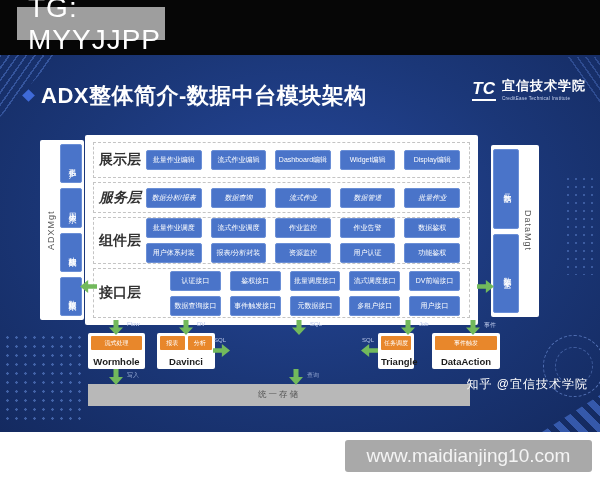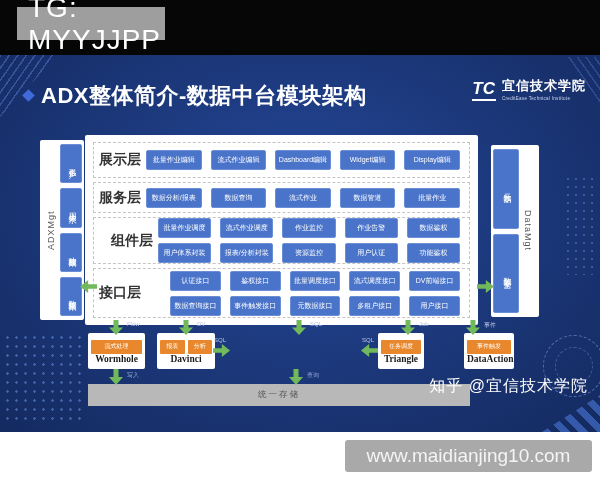--- a/index.html
+++ b/index.html
@@ -54,43 +54,43 @@
 
   
   .main-panel{position:absolute;left:85px;top:80px;width:393px;height:190px;background:#fff;border-radius:2px;z-index:2;}
   .layer{position:absolute;left:8px;right:8px;border:1px dashed #c4c4c4;display:flex;align-items:center;box-sizing:border-box;}
   .layer-label{width:52px;text-align:center;font-size:14px;font-weight:bold;color:#333;flex:none;}
   .lines{flex:1;display:flex;flex-direction:column;gap:5px;padding-right:9px;}
   .line{display:flex;gap:9px;}
   .blk{flex:1;background:#4a74c9;border:1px solid #6b8fd6;color:#fff;font-size:7px;height:18px;
        display:flex;align-items:center;justify-content:center;border-radius:2px;white-space:nowrap;overflow:hidden;}
   .layer-display{top:7px;height:36px;}
-  .layer-service{top:47px;height:31px;}
-  .layer-component{top:82px;height:47px;padding-left:12px;}
+  .layer-service{top:47px;height:31px;font-style:italic;}
+  .layer-component{top:82px;height:47px;}
   .layer-interface{top:133px;height:50px;gap:24px;}
 
   
   .arrow{position:absolute;background:#72b95c;z-index:3;}
   .a-down{width:14px;height:15px;clip-path:polygon(32% 0,68% 0,68% 50%,100% 50%,50% 100%,0 50%,32% 50%);}
   .a-left{width:17px;height:13px;clip-path:polygon(100% 32%,48% 32%,48% 0,0 50%,48% 100%,48% 68%,100% 68%);}
   .a-right{width:17px;height:13px;clip-path:polygon(0 32%,52% 32%,52% 0,100% 50%,52% 100%,52% 68%,0 68%);}
   .alabel{position:absolute;font-size:6px;color:#b9c6e8;z-index:3;white-space:nowrap;}
 
   
   .product{position:absolute;top:278px;height:36px;background:#fff;border-radius:2px;z-index:2;
-           display:flex;flex-direction:column;justify-content:center;padding:3px 3px 2px;box-sizing:border-box;font-family:Liberation Serif, serif;}
+           display:flex;flex-direction:column;justify-content:space-between;padding:3px 3px 2px;box-sizing:border-box;}
   .tags{display:flex;gap:3px;width:100%;box-sizing:border-box;}
   .tag{flex:1;background:#e8872b;color:#fff;font-size:6px;padding:2.5px 2px;text-align:center;white-space:nowrap;overflow:hidden;border-radius:1px;}
   .pname{font-size:9.5px;font-weight:bold;color:#1c1c1c;text-align:center;}
 
   
   .storage{position:absolute;left:88px;top:329px;width:382px;height:22px;background:#b8b8b8;z-index:2;
            display:flex;align-items:center;justify-content:center;font-size:8.5px;color:#555;letter-spacing:2px;}
 
-  .watermark{position:absolute;right:12px;top:321px;font-size:16px;color:#fff;z-index:5;letter-spacing:1px;}
+  .watermark{position:absolute;right:12px;top:321px;font-size:12px;color:#fff;z-index:5;letter-spacing:1px;}
 
   
   .bottombar{position:absolute;left:0;top:432px;width:600px;height:48px;background:#fff;}
   .url-badge{position:absolute;left:345px;top:8px;width:247px;height:32px;background:#a9a9a9;border-radius:3px;
              color:#f4f4f4;font-size:19px;display:flex;align-items:center;justify-content:center;}
 </style>
 </head>
 <body>
 
 <div class="stage">
@@ -236,28 +236,28 @@
       <div class="pname">Wormhole</div>
     </div>
     <div class="product" style="left:157px;width:58px;">
       <div class="tags">
 
       <span class="tag">报表</span>
           <span class="tag">分析</span>
         </div>
       <div class="pname">Davinci</div>
     </div>
-    <div class="product" style="left:378px;width:46px;">
+    <div class="product" style="left:378px;width:36px;">
       <div class="tags">
 
       <span class="tag">任务调度</span>
         </div>
       <div class="pname">Triangle</div>
     </div>
-    <div class="product" style="left:464px;width:50px;">
+    <div class="product" style="left:432px;width:68px;">
       <div class="tags">
 
       <span class="tag">事件触发</span>
         </div>
       <div class="pname">DataAction</div>
     </div>
 
     <span class="alabel" style="left:214px;top:282px;">SQL</span>
     <div class="arrow a-right" style="left:213px;top:289px;"></div>
     <span class="alabel" style="left:362px;top:282px;">SQL</span>

